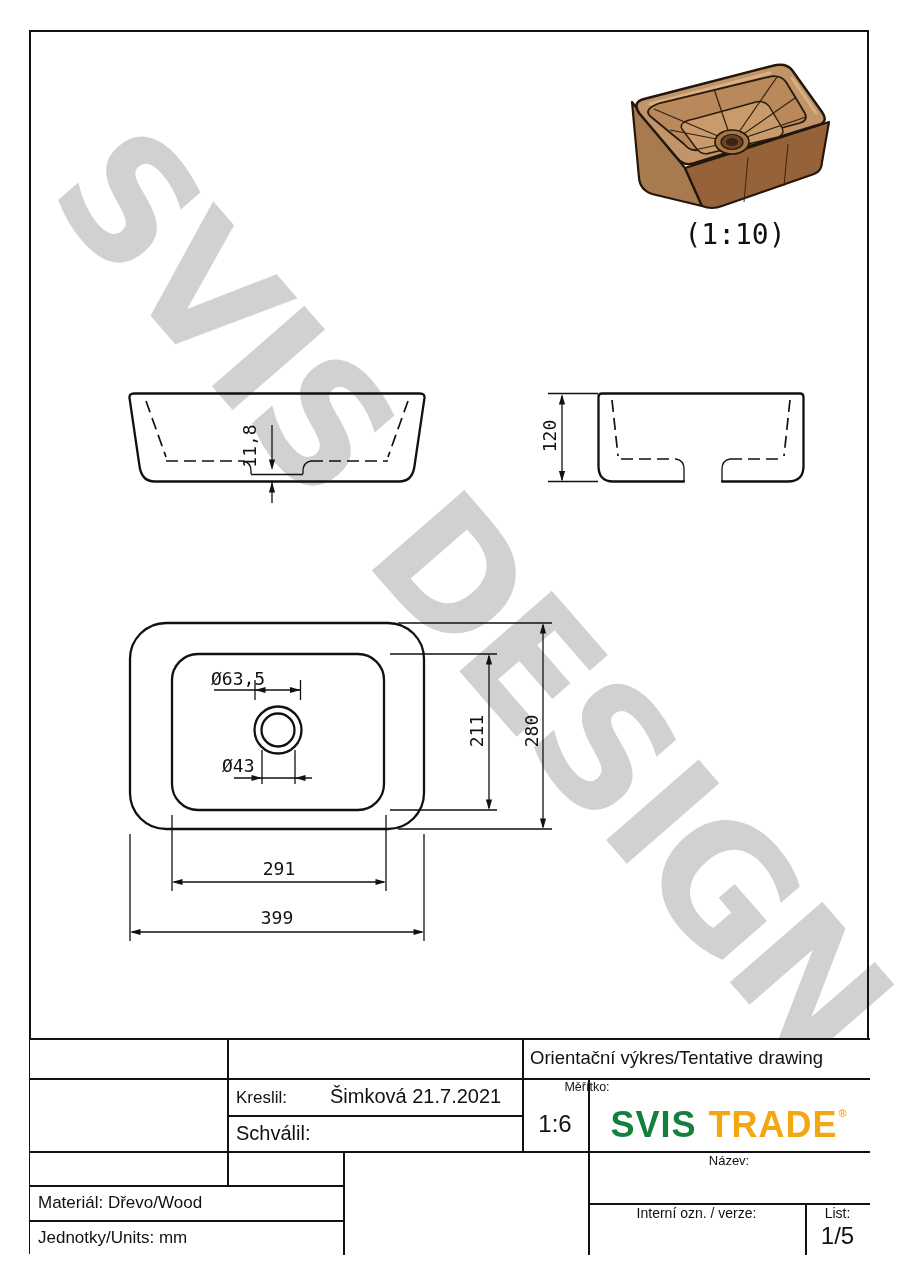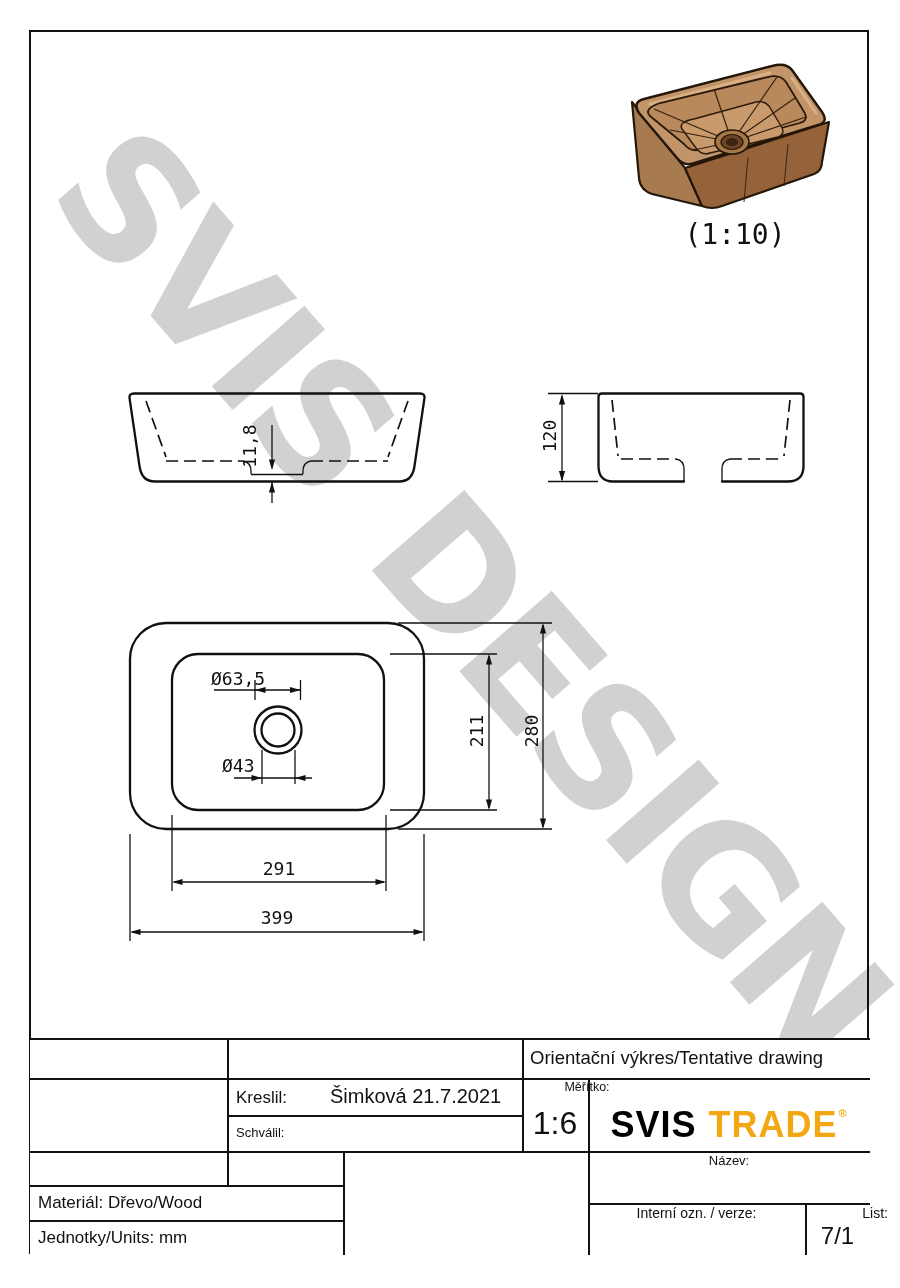--- a/index.html
+++ b/index.html
@@ -19,32 +19,32 @@
   .scale-label{position:absolute;left:655px;top:218px;width:160px;text-align:center;
                font-family:"DejaVu Sans Mono",monospace;font-size:28px;z-index:3;}
   
   .tb{position:absolute;left:30px;top:1038px;width:840px;height:217px;background:#fff;z-index:4;}
   .tb .hl{position:absolute;height:2.2px;background:#111;}
   .tb .vl{position:absolute;width:2.2px;background:#111;}
   .tb .txt{position:absolute;white-space:nowrap;}
   .t-orient{left:500px;top:0;width:336px;height:40px;line-height:40px;font-size:18.5px;}
   .t-kreslil{left:206px;top:40px;height:37px;line-height:39px;font-size:17px;}
   .t-kreslil-val{left:300px;top:40px;height:37px;line-height:37px;font-size:20px;}
-  .t-schvalil{left:206px;top:77px;height:36px;line-height:36px;font-size:13px;}
+  .t-schvalil{left:206px;top:77px;height:36px;line-height:36px;font-size:20px;}
   .t-meritko{left:492px;top:42px;width:66px;text-align:center;font-size:12.5px;margin-left:32px;}
-  .t-meritko-val{left:492px;top:58px;width:66px;height:55px;line-height:55px;text-align:center;font-size:32px;}
+  .t-meritko-val{left:492px;top:58px;width:66px;height:55px;line-height:55px;text-align:center;font-size:24px;}
   .t-logo{left:558px;top:40px;width:282px;height:73px;line-height:70px;text-align:center;
           font-weight:700;font-size:36px;letter-spacing:1px;}
-  .t-logo .svis{color:#000000;}
+  .t-logo .svis{color:#15803d;}
   .t-logo .trade{margin-left:12px;}
   .t-logo .reg{font-size:11px;vertical-align:20px;margin-left:1px;}
   .t-nazev{left:558px;top:115px;width:282px;text-align:center;font-size:13px;}
   .t-nazev-val{left:558px;top:128px;width:282px;text-align:center;font-size:21.5px;}
   .t-interni{left:558px;top:167px;width:217px;text-align:center;font-size:14px;}
-  .t-list{left:775px;top:167px;width:65px;text-align:right;font-size:14px;padding-left:18px;}
+  .t-list{left:775px;top:167px;width:65px;text-align:center;font-size:14px;}
   .t-list-val{left:775px;top:178px;width:65px;height:39px;line-height:39px;text-align:center;font-size:24px;}
   .t-material{left:8px;top:147px;height:35px;line-height:35px;font-size:17px;}
   .t-jednotky{left:8px;top:182px;height:35px;line-height:35px;font-size:17px;}
   
   .ln{stroke:#111;stroke-width:2.3;fill:none;stroke-linecap:round;stroke-linejoin:round;}
   .lnd{stroke:#111;stroke-width:1.7;fill:none;stroke-dasharray:12 6;stroke-linecap:butt;}
   .thin{stroke:#111;stroke-width:1.3;fill:none;}
   .arr{fill:#111;stroke:none;}
   .dimtxt{font-family:"DejaVu Sans Mono",monospace;font-size:18px;fill:#111;}
 </style>
@@ -193,18 +193,18 @@
     <div class="txt t-kreslil-val">Šimková 21.7.2021</div>
     <div class="txt t-schvalil">Schválil:</div>
     <div class="txt t-meritko">Měřítko:</div>
     <div class="txt t-meritko-val">1:6</div>
     <div class="txt t-logo">
       <span class="svis">SVIS</span><span class="trade" style="color:#F2A713;">TRADE</span><span class="reg" style="color:#F2A713;">®</span>
     </div>
     <div class="txt t-nazev">Název:</div>
     <div class="txt t-interni">Interní ozn. / verze:</div>
     <div class="txt t-list">List:</div>
-    <div class="txt t-list-val">7/1</div>
+    <div class="txt t-list-val">1/5</div>
     <div class="txt t-jednotky">Jednotky/Units: mm</div>
     <div class="txt t-material">Materiál: Dřevo/Wood</div>
   </div>
 
 </div>
 
 </body></html>

